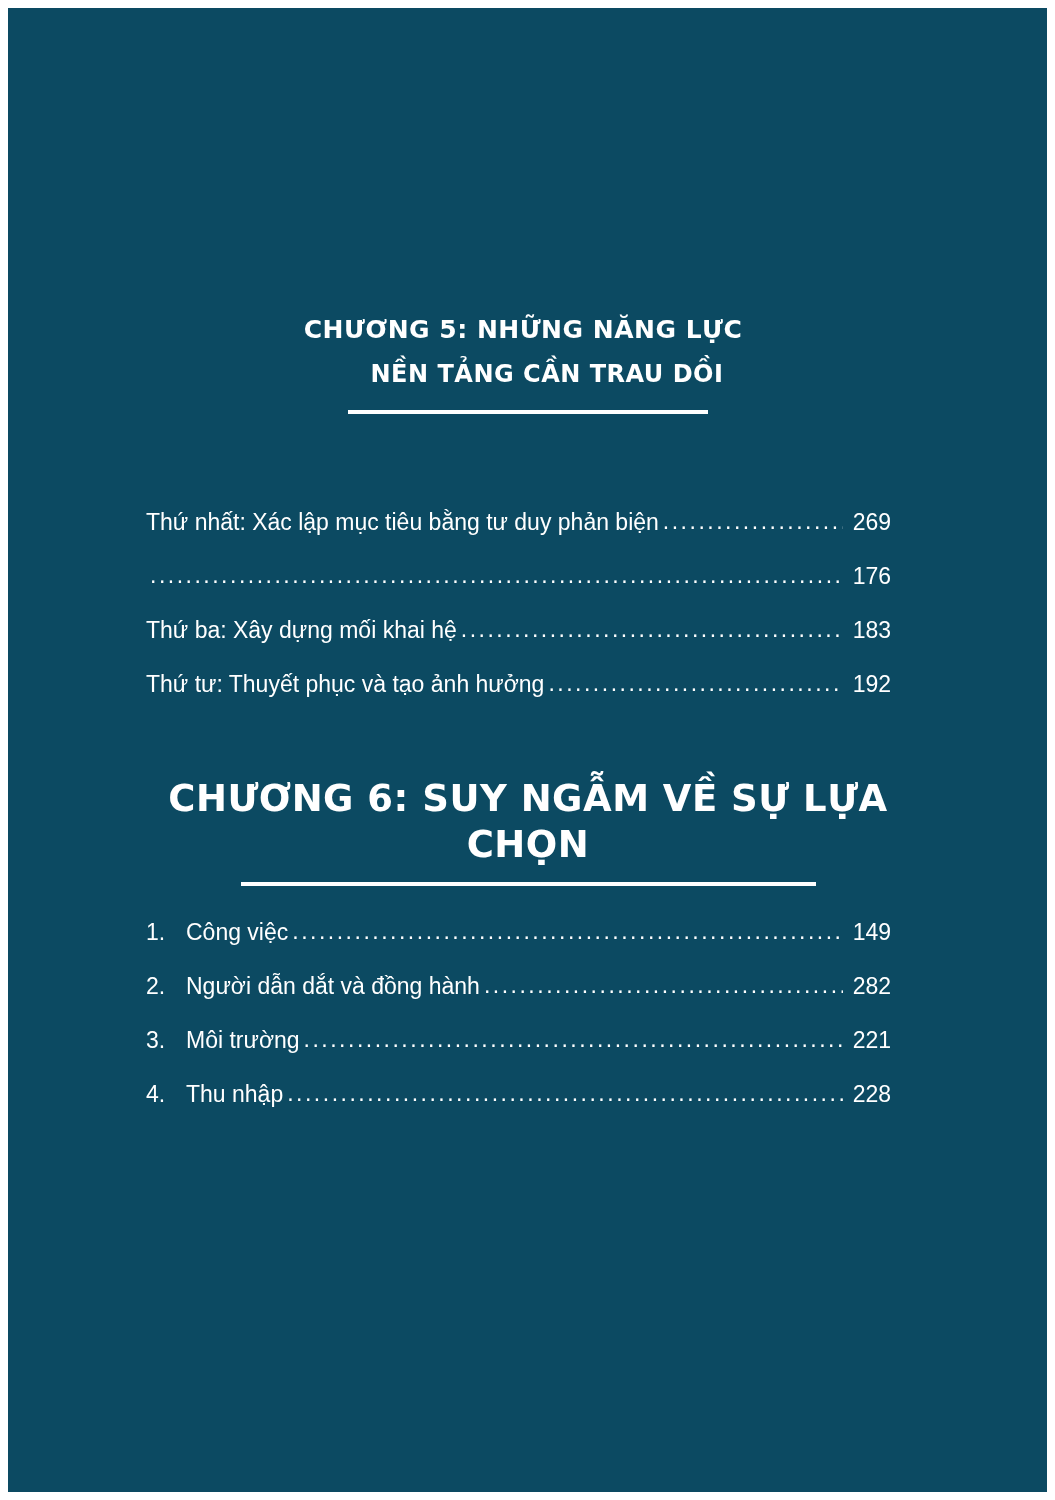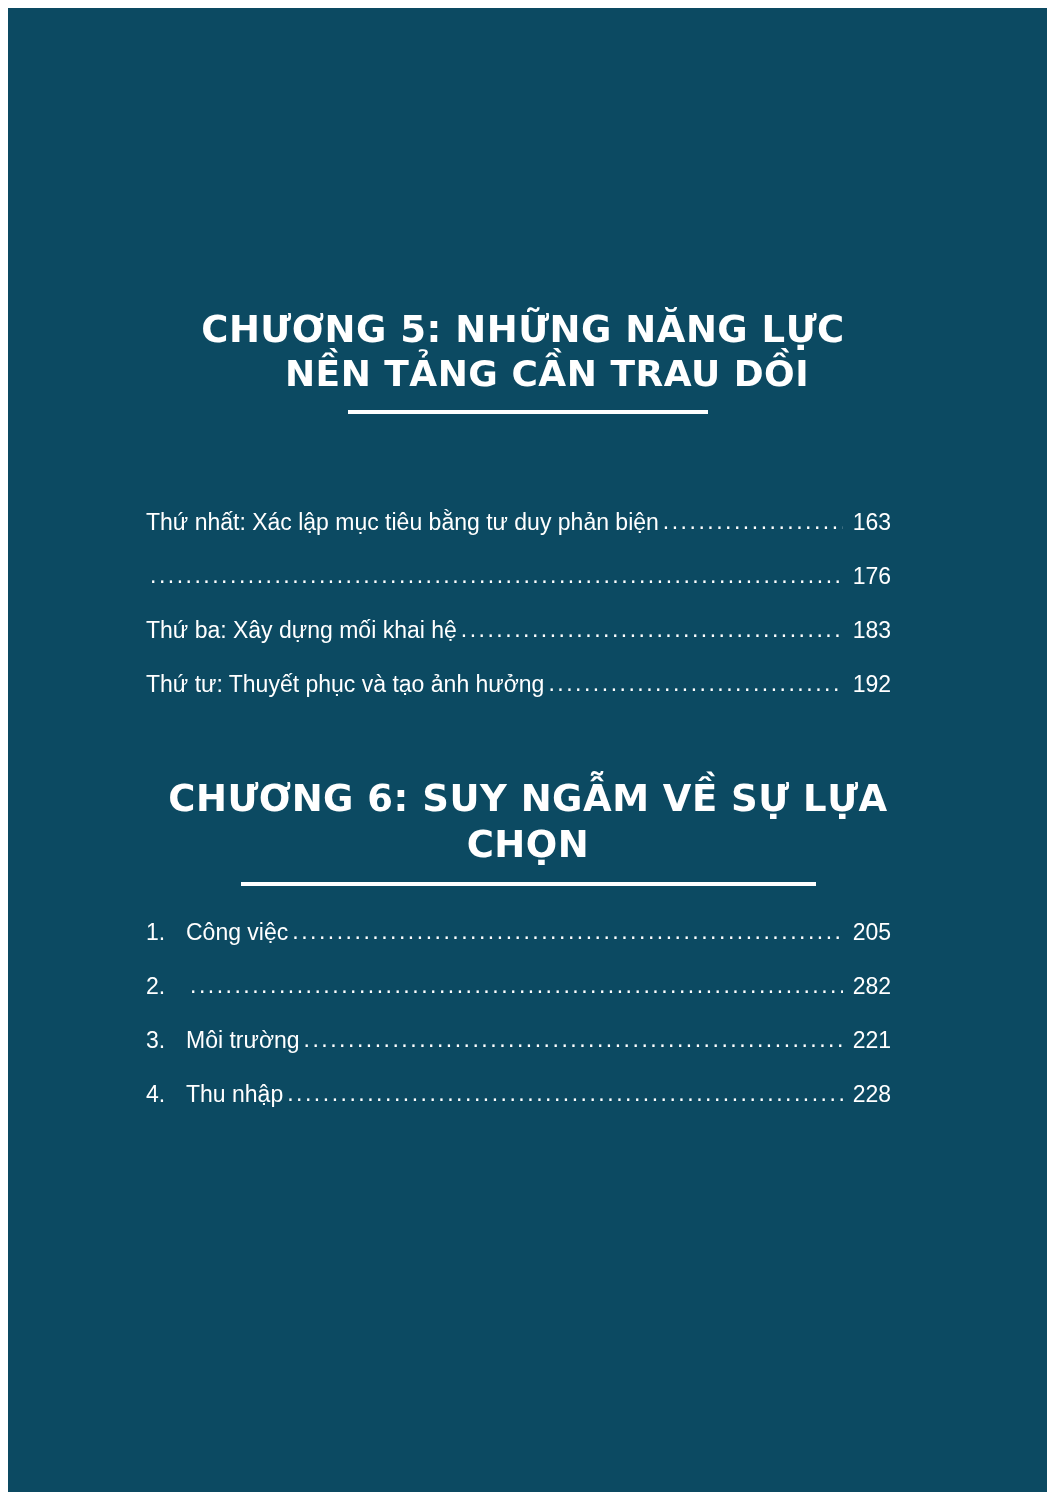--- a/index.html
+++ b/index.html
@@ -39,26 +39,26 @@
     width: 760px;
     text-align: center;
   }
   .chapter-title {
     font-family: "DejaVu Sans", sans-serif;
     font-weight: bold;
     letter-spacing: 0.5px;
     color: #ffffff;
   }
   .ch5-line1 {
-    font-size: 37px;
+    font-size: 25px;
     line-height: 44px;
     margin-left: -10px;
   }
   .ch5-line2 {
-    font-size: 36px;
+    font-size: 24px;
     line-height: 44px;
     margin-left: 38px;
   }
   .rule {
     height: 4px;
     background: #ffffff;
     margin: 14px auto 0 auto;
   }
   .rule-ch5 {
     width: 360px;
@@ -130,21 +130,21 @@
     <div class="ch5-block">
       <div class="chapter-title ch5-line1">CHƯƠNG 5: NHỮNG NĂNG LỰC</div>
       <div class="chapter-title ch5-line2">NỀN TẢNG CẦN TRAU DỒI</div>
       <div class="rule rule-ch5"></div>
     </div>
 
     <div class="toc toc-ch5">
       <div class="toc-row">
         <span class="toc-label">Thứ nhất: Xác lập mục tiêu bằng tư duy phản biện</span>
         <span class="toc-dots">.......................................................................................................</span>
-        <span class="toc-page">163</span>
+        <span class="toc-page">269</span>
       </div>
       <div class="toc-row">
         <span class="toc-dots">.......................................................................................................</span>
         <span class="toc-page">176</span>
       </div>
       <div class="toc-row">
         <span class="toc-label">Thứ ba: Xây dựng mối khai hệ</span>
         <span class="toc-dots">.......................................................................................................</span>
         <span class="toc-page">183</span>
       </div>
@@ -158,24 +158,25 @@
     <div class="ch6-block">
       <div class="chapter-title ch6-line">CHƯƠNG 6: SUY NGẪM VỀ SỰ LỰA CHỌN</div>
       <div class="rule rule-ch6"></div>
     </div>
 
     <div class="toc toc-ch6">
       <div class="toc-row">
         <span class="toc-num">1.</span>
         <span class="toc-label">Công việc</span>
         <span class="toc-dots">.......................................................................................................</span>
-        <span class="toc-page">205</span>
+        <span class="toc-page">149</span>
       </div>
       <div class="toc-row">
         <span class="toc-num">2.</span>
+        <span class="toc-label">Người dẫn dắt và đồng hành</span>
         <span class="toc-dots">.......................................................................................................</span>
         <span class="toc-page">282</span>
       </div>
       <div class="toc-row">
         <span class="toc-num">3.</span>
         <span class="toc-label">Môi trường</span>
         <span class="toc-dots">.......................................................................................................</span>
         <span class="toc-page">221</span>
       </div>
       <div class="toc-row">

